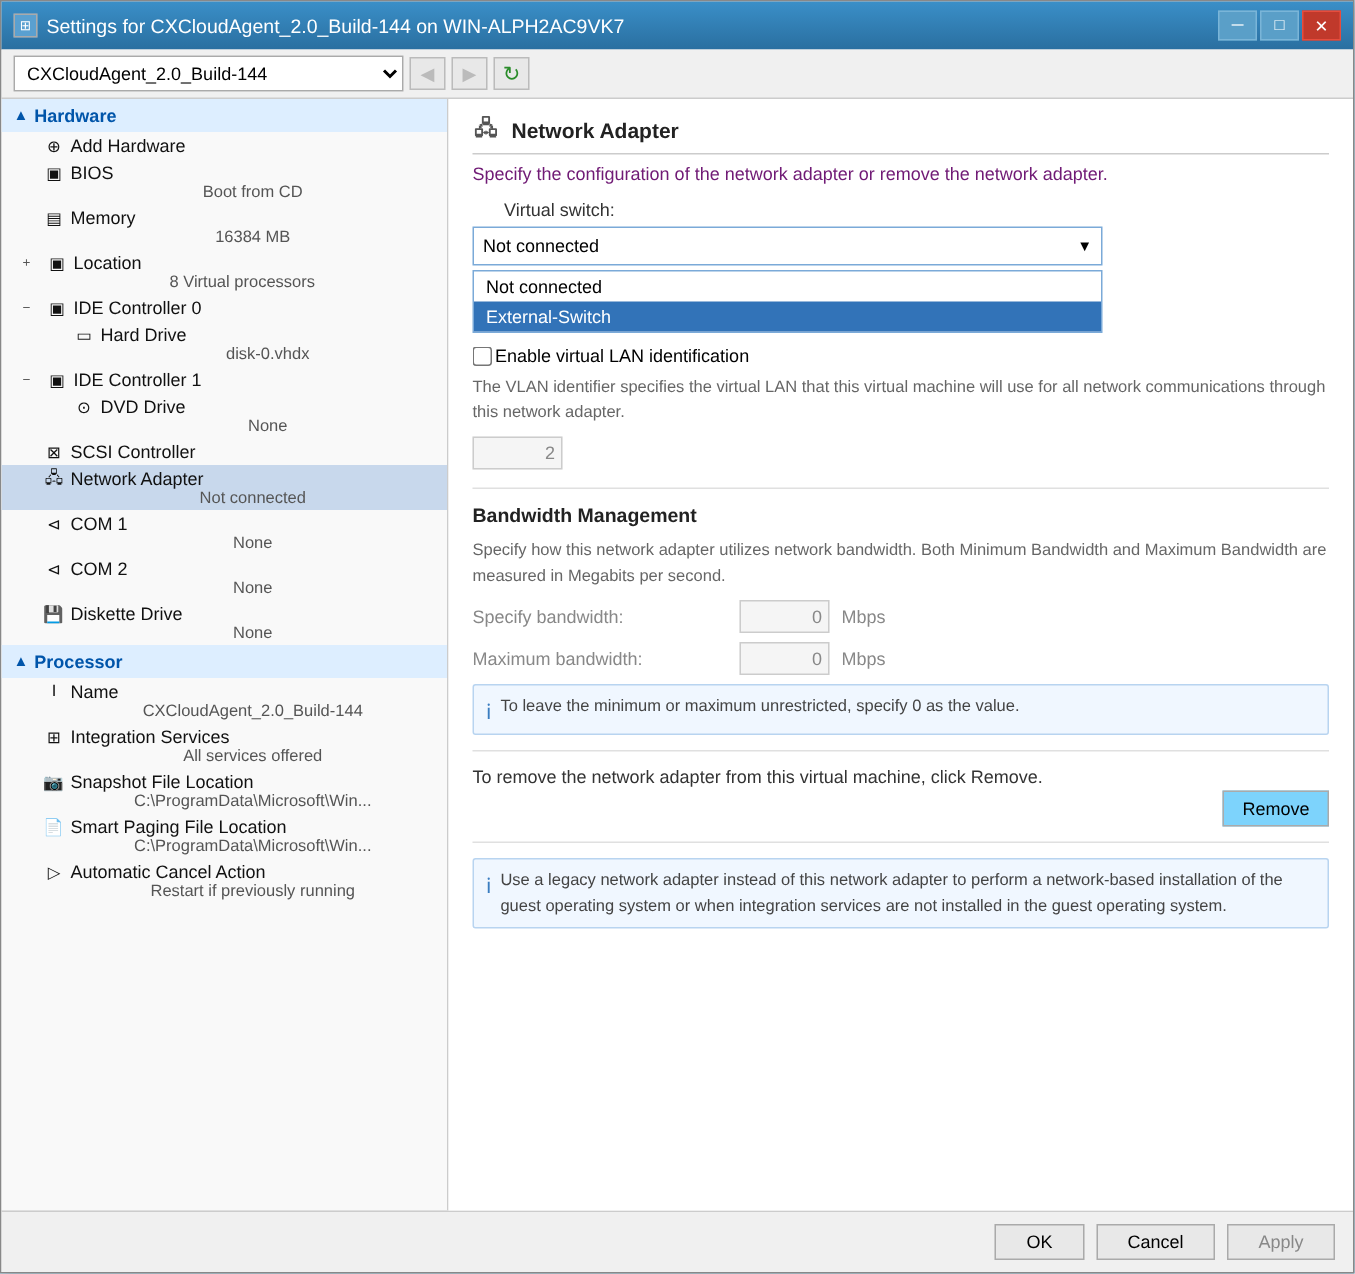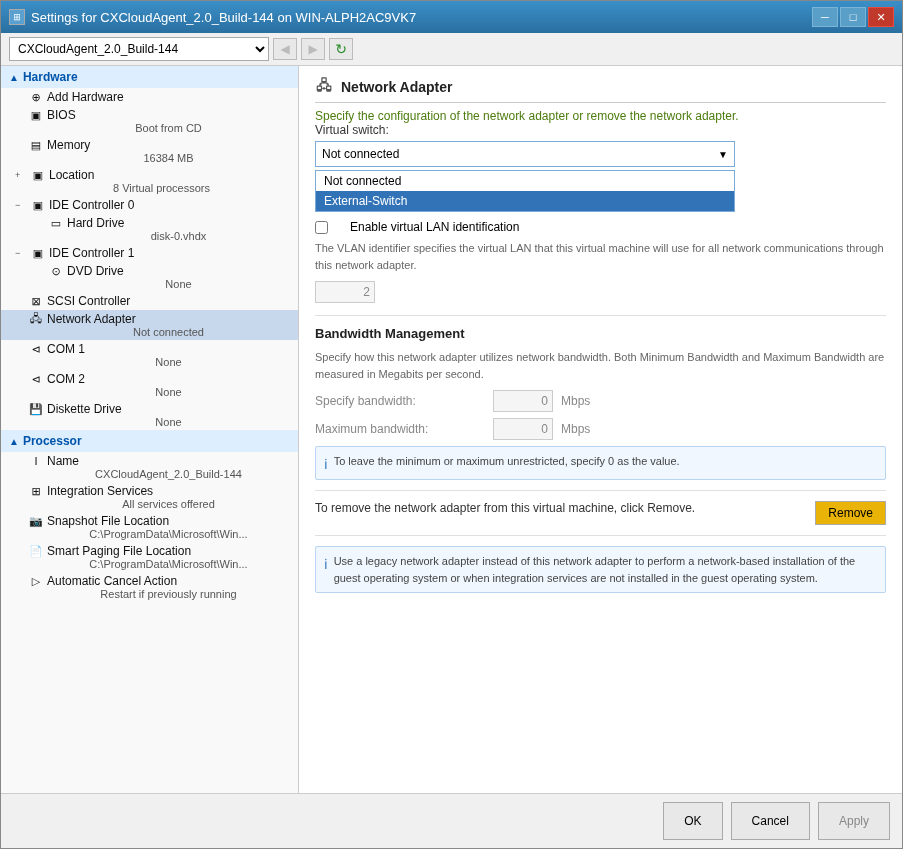--- a/index.html
+++ b/index.html
@@ -199,26 +199,28 @@
     .panel-title .net-icon {
       width: 18px;
       height: 18px;
       display: inline-flex;
       align-items: center;
       justify-content: center;
       color: #555;
     }
     .panel-desc {
       font-size: 12px;
-      color: #4d7c0f;
+      color: #701a75;
+      margin-bottom: 10px;
     }
     .field-label {
       font-size: 12px;
       color: #333;
       margin-bottom: 4px;
+      margin-left: 21px;
     }
     .dropdown-container {
       position: relative;
       width: 420px;
       margin-bottom: 4px;
     }
     
     .dropdown-list {
       width: 420px;
       border: 1px solid #7BAAD8;
@@ -234,21 +236,21 @@
       cursor: pointer;
     }
     .dropdown-list-item.highlighted {
       background: #3273b8;
       color: white;
     }
 
     .checkbox-row {
       display: flex;
       align-items: center;
-      gap: 22px;
+      gap: 2px;
       margin-bottom: 6px;
     }
     .checkbox-row input[type=checkbox] { cursor: pointer; }
     .section-divider {
       border: none;
       border-top: 1px solid #e0e0e0;
       margin: 10px 0;
     }
     .info-text {
       font-size: 11px;
@@ -320,38 +322,39 @@
     }
     .remove-section {
       font-size: 12px;
       color: #333;
       margin-bottom: 8px;
     }
     .remove-btn {
       float: right;
       height: 24px;
       padding: 0 12px;
-      background: #eab308;
+      background: #7dd3fc;
       border: 1px solid #aaa;
       font-size: 12px;
       cursor: pointer;
+      margin-top: 16px;
     }
     .clearfix::after { content:''; display:table; clear:both; }
 
     .bottom-bar {
       background: #f0f0f0;
       border-top: 1px solid #ccc;
       padding: 8px 12px;
       display: flex;
       justify-content: flex-end;
       align-items: center;
       gap: 8px;
     }
     .bottom-btn {
-      height: 38px;
+      height: 24px;
       padding: 0 20px;
       background: #e8e8e8;
       border: 1px solid #aaa;
       font-size: 12px;
       cursor: pointer;
     }
     .bottom-btn.apply-btn {
       color: #888;
     }
 

